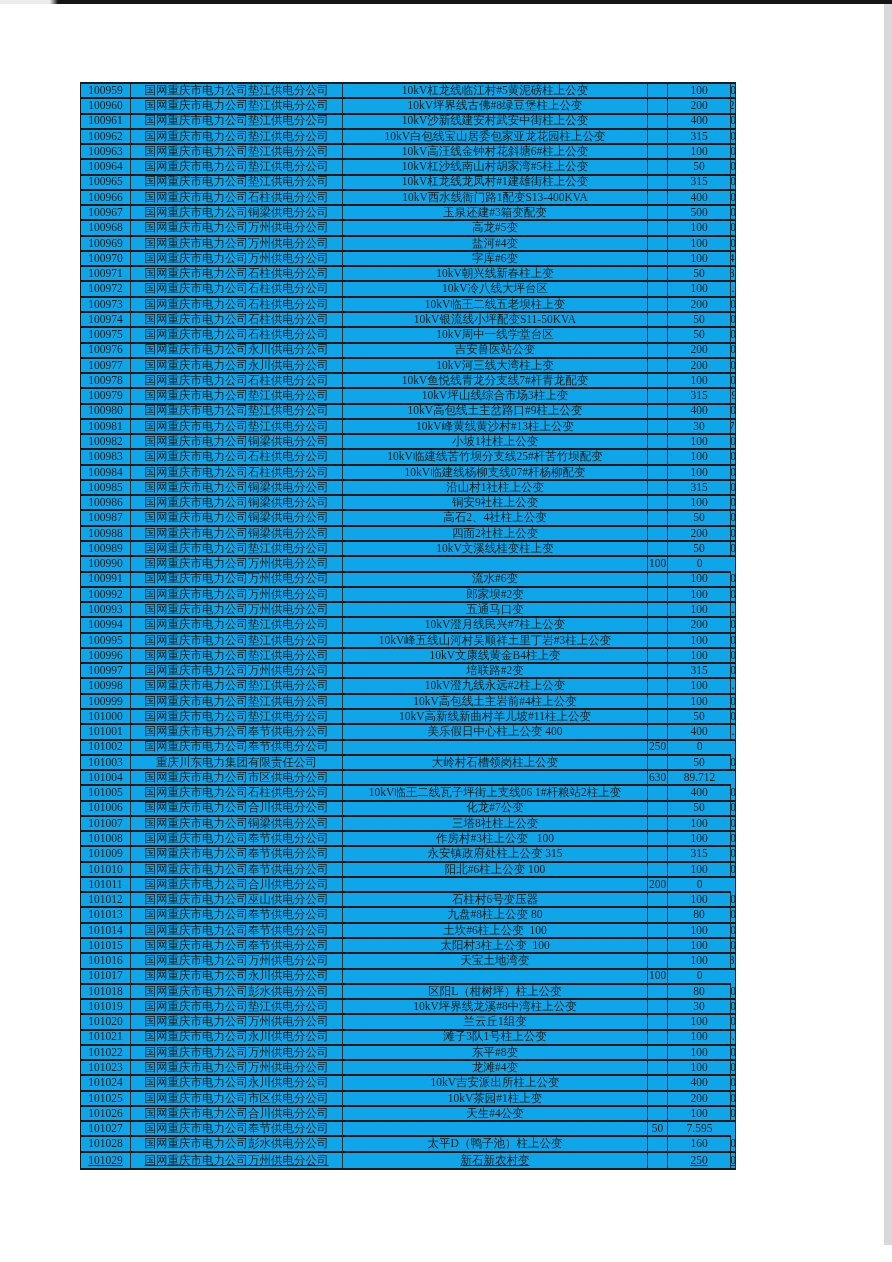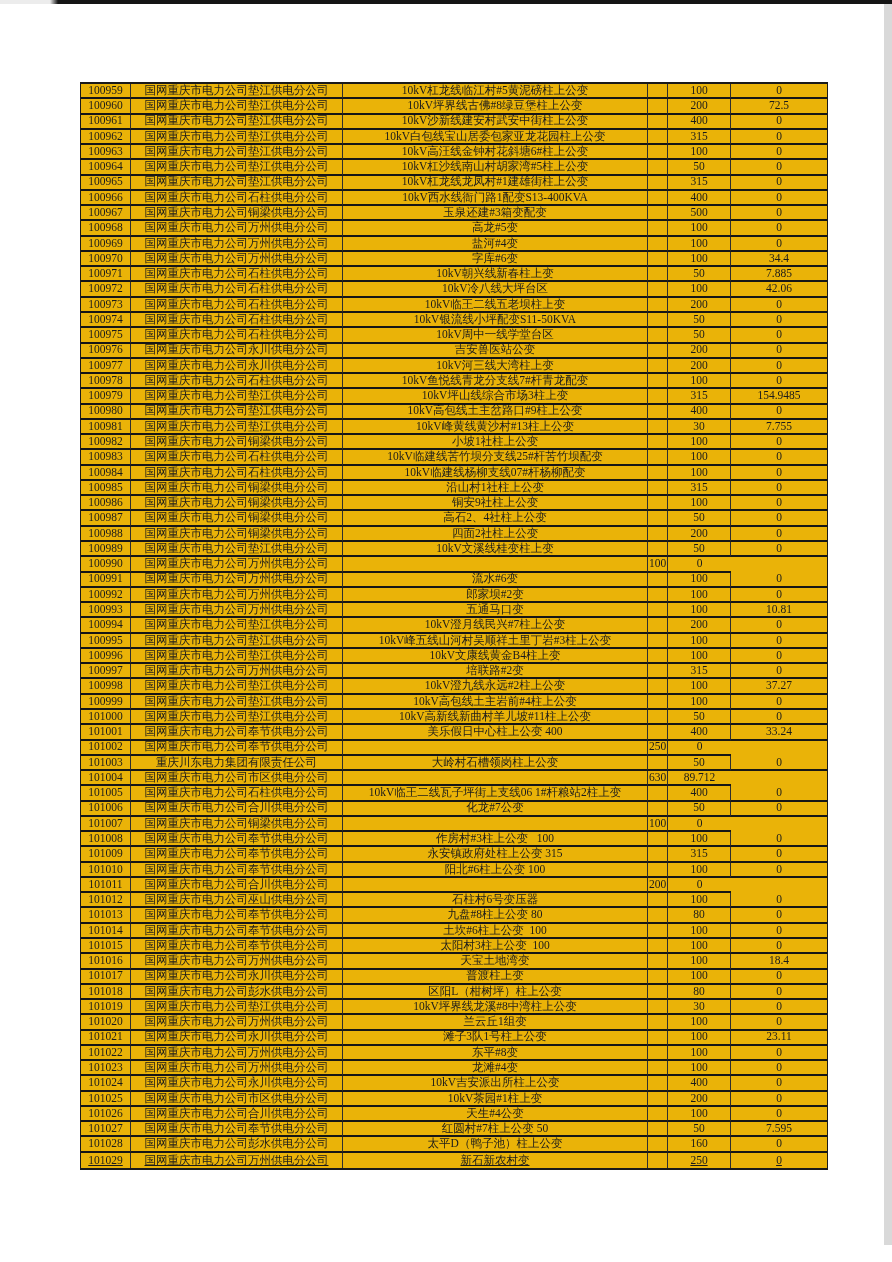--- a/index.html
+++ b/index.html
@@ -8,25 +8,25 @@
     font-family:"Liberation Serif","DejaVu Serif",serif;
   }
   .topbar{
     position:absolute;left:0;top:0;width:892px;height:4px;
     background:linear-gradient(to right,#ececec 0px,#ececec 50px,#151515 58px,#151515 100%);
   }
   .scroll-strip{
     position:absolute;left:884px;top:4px;width:8px;height:1241px;background:#d9d9d9;
   }
   .tbl{
-    position:absolute;left:80px;top:82px;width:748px;height:1088px;
+    position:absolute;left:80px;top:82px;width:656px;height:1088px;
     box-sizing:border-box;
     border:1px solid #1a1a1a;border-top-width:2px;border-bottom-width:2px;
     display:grid;grid-template-rows:repeat(71,1fr);
-    background:#eab308;
+    background:#0ea5e9;
   }
   .row{display:grid;grid-template-columns:50px 212px 305px 20px 63px 1fr;min-height:0;}
   .cell{
     box-sizing:border-box;min-width:0;overflow:hidden;
     border-bottom:2px solid #161616;border-right:1px solid #2f2f2f;
     display:flex;align-items:center;justify-content:center;
     font-size:11.5px;color:#1b1b1b;line-height:1;white-space:pre;
   }
   .row:last-child .cell{border-bottom:none;text-decoration:underline;}
   .cell:last-child{border-right:none;}
@@ -414,20 +414,21 @@
       <div class="cell">101006</div>
       <div class="cell">国网重庆市电力公司合川供电分公司</div>
       <div class="cell">化龙#7公变</div>
       <div class="cell"></div>
       <div class="cell">50</div>
       <div class="cell">0</div>
     </div>
     <div class="row">
       <div class="cell">101007</div>
       <div class="cell">国网重庆市电力公司铜梁供电分公司</div>
+      <div class="cell">三塔8社柱上公变</div>
       <div class="cell"></div>
       <div class="cell">100</div>
       <div class="cell">0</div>
     </div>
     <div class="row">
       <div class="cell">101008</div>
       <div class="cell">国网重庆市电力公司奉节供电分公司</div>
       <div class="cell">作房村#3柱上公变   100</div>
       <div class="cell"></div>
       <div class="cell">100</div>
@@ -492,21 +493,20 @@
       <div class="cell">101016</div>
       <div class="cell">国网重庆市电力公司万州供电分公司</div>
       <div class="cell">天宝土地湾变</div>
       <div class="cell"></div>
       <div class="cell">100</div>
       <div class="cell">18.4</div>
     </div>
     <div class="row">
       <div class="cell">101017</div>
       <div class="cell">国网重庆市电力公司永川供电分公司</div>
-      <div class="cell">普渡柱上变</div>
       <div class="cell"></div>
       <div class="cell">100</div>
       <div class="cell">0</div>
     </div>
     <div class="row">
       <div class="cell">101018</div>
       <div class="cell">国网重庆市电力公司彭水供电分公司</div>
       <div class="cell">区阳L（柑树坪）柱上公变</div>
       <div class="cell"></div>
       <div class="cell">80</div>
@@ -572,21 +572,20 @@
       <div class="cell">101026</div>
       <div class="cell">国网重庆市电力公司合川供电分公司</div>
       <div class="cell">天生#4公变</div>
       <div class="cell"></div>
       <div class="cell">100</div>
       <div class="cell">0</div>
     </div>
     <div class="row">
       <div class="cell">101027</div>
       <div class="cell">国网重庆市电力公司奉节供电分公司</div>
-      <div class="cell">红圆村#7柱上公变 50</div>
       <div class="cell"></div>
       <div class="cell">50</div>
       <div class="cell">7.595</div>
     </div>
     <div class="row">
       <div class="cell">101028</div>
       <div class="cell">国网重庆市电力公司彭水供电分公司</div>
       <div class="cell">太平D（鸭子池）柱上公变</div>
       <div class="cell"></div>
       <div class="cell">160</div>

